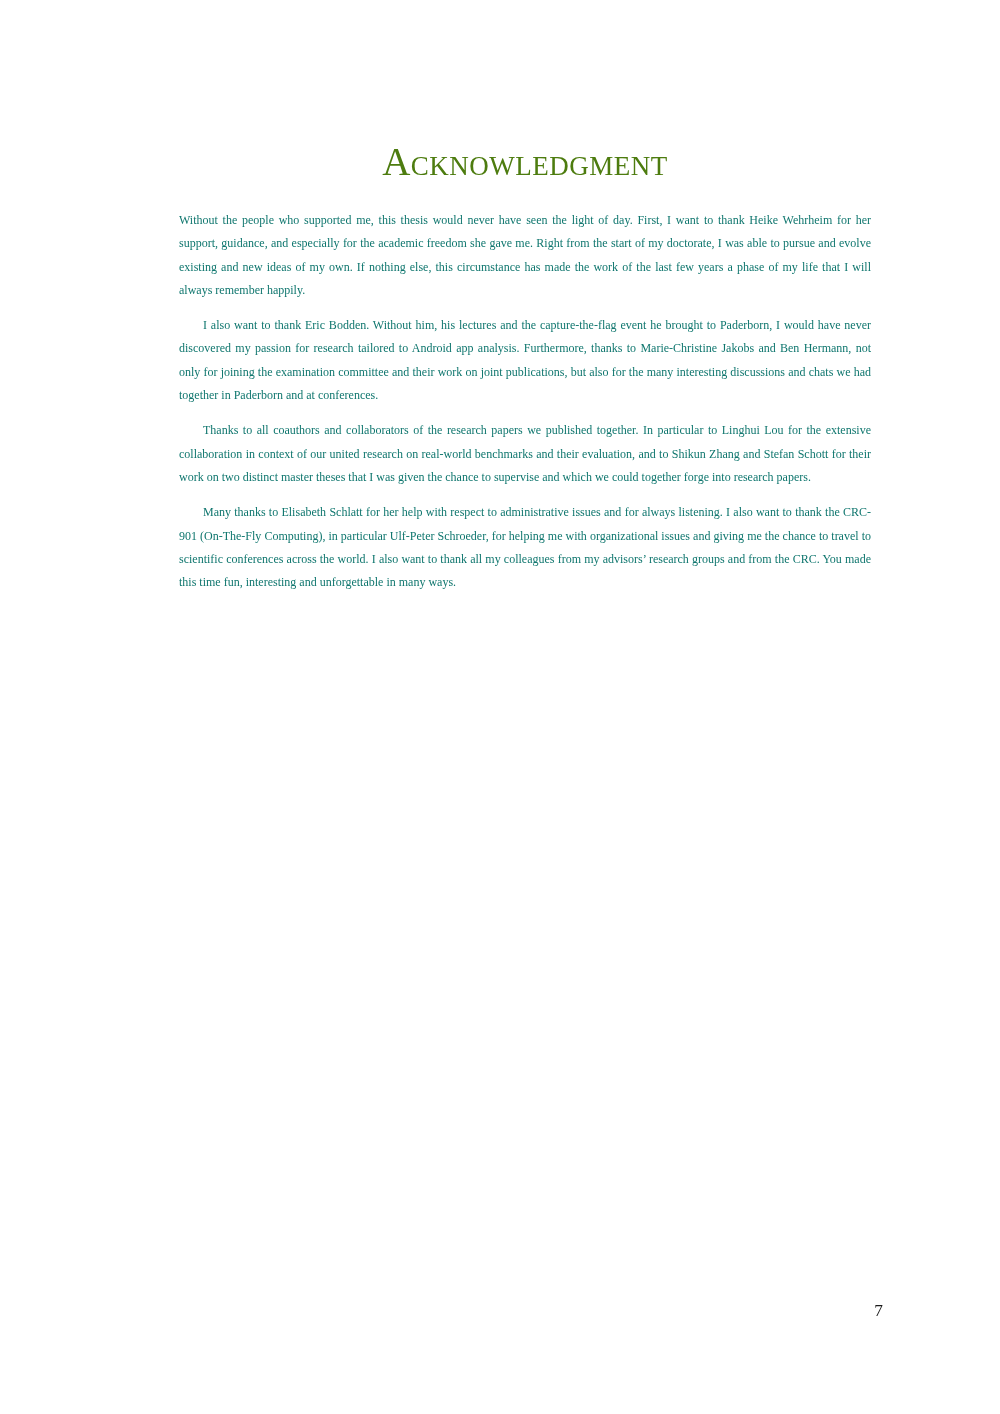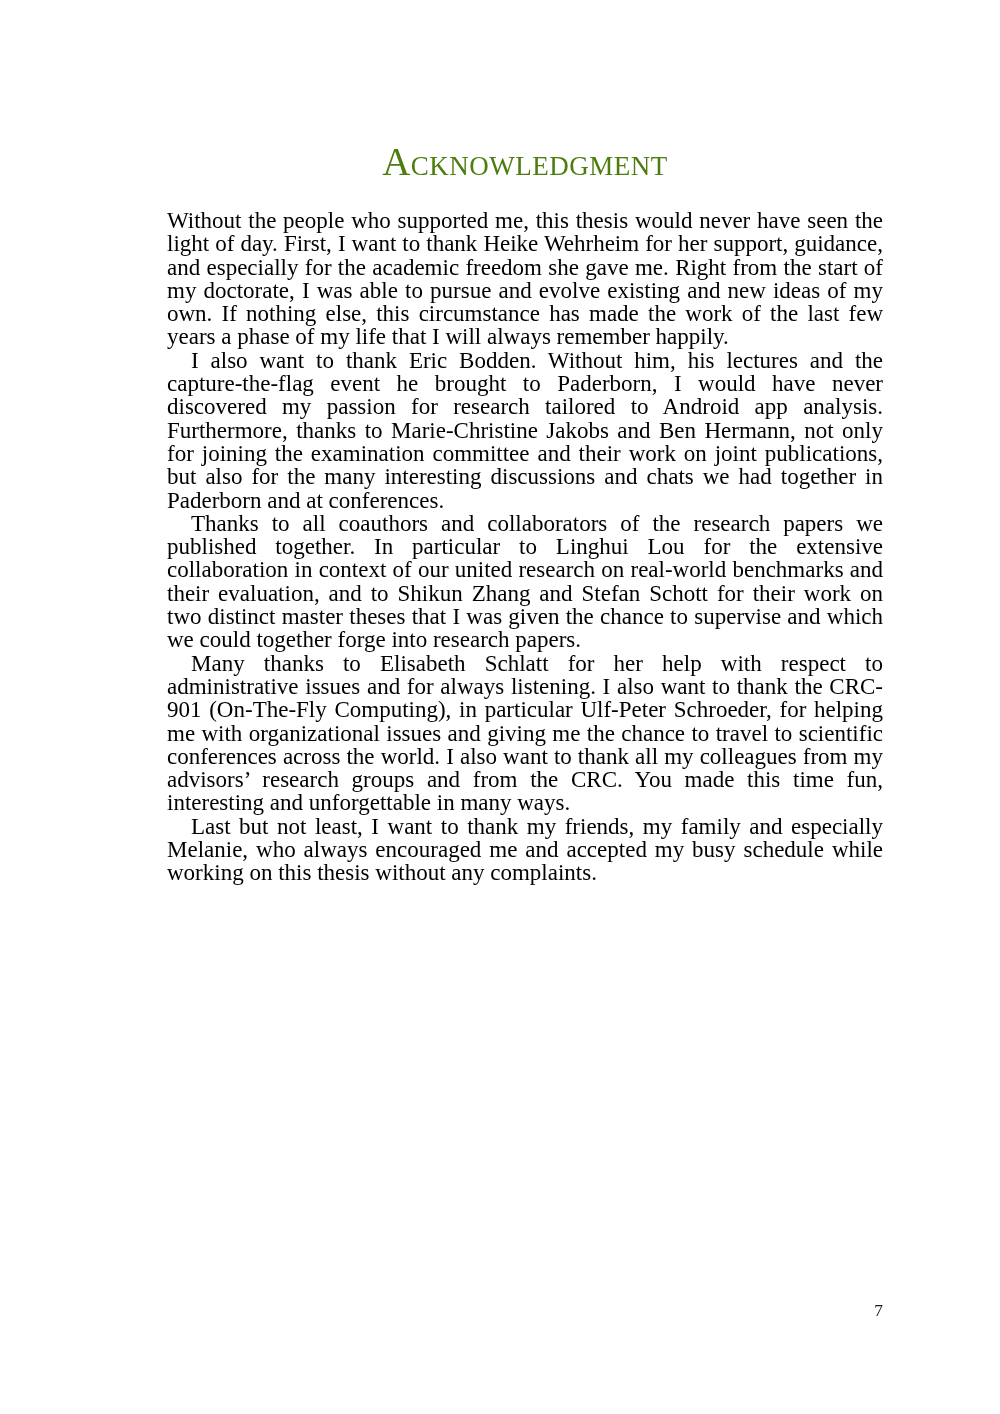--- a/index.html
+++ b/index.html
@@ -32,26 +32,26 @@
     font-variant: small-caps;
     font-weight: 400;
     font-size: 39px;
     line-height: 42px;
     text-align: center;
     letter-spacing: 0.5px;
     margin: 0 0 26px 0;
     color: #4d7c0f;
   }
   .body-text p {
-    margin: 0;
-    font-size: 23px;
+    margin: 12px;
+    font-size: 12px;
     line-height: 23.3px;
     text-align: justify;
     text-justify: inter-word;
-    color: #000000;
+    color: #0f766e;
   }
   .body-text p + p {
     text-indent: 24px;
   }
   .page-number {
     position: absolute;
     left: 167px;
     top: 1301px;
     width: 716px;
     text-align: right;
@@ -63,17 +63,16 @@
 <body>
 
 <div class="page">
   <div class="content">
     <h1 class="title">Acknowledgment</h1>
     <div class="body-text">
       <p>Without the people who supported me, this thesis would never have seen the light of day. First, I want to thank Heike Wehrheim for her support, guidance, and especially for the academic freedom she gave me. Right from the start of my doctorate, I was able to pursue and evolve existing and new ideas of my own. If nothing else, this circumstance has made the work of the last few years a phase of my life that I will always remember happily.</p>
       <p>I also want to thank Eric Bodden. Without him, his lectures and the capture-the-flag event he brought to Paderborn, I would have never discovered my passion for research tailored to Android app analysis. Furthermore, thanks to Marie-Christine Jakobs and Ben Hermann, not only for joining the examination committee and their work on joint publications, but also for the many interesting discussions and chats we had together in Paderborn and at conferences.</p>
       <p>Thanks to all coauthors and collaborators of the research papers we published together. In particular to Linghui Lou for the extensive collaboration in context of our united research on real-world benchmarks and their evaluation, and to Shikun Zhang and Stefan Schott for their work on two distinct master theses that I was given the chance to supervise and which we could together forge into research papers.</p>
       <p>Many thanks to Elisabeth Schlatt for her help with respect to administrative issues and for always listening. I also want to thank the CRC-901 (On-The-Fly Computing), in particular Ulf-Peter Schroeder, for helping me with organizational issues and giving me the chance to travel to scientific conferences across the world. I also want to thank all my colleagues from my advisors’ research groups and from the CRC. You made this time fun, interesting and unforgettable in many ways.</p>
-      <p>Last but not least, I want to thank my friends, my family and especially Melanie, who always encouraged me and accepted my busy schedule while working on this thesis without any complaints.</p>
     </div>
   </div>
   <div class="page-number">7</div>
 </div>
 
 </body></html>

